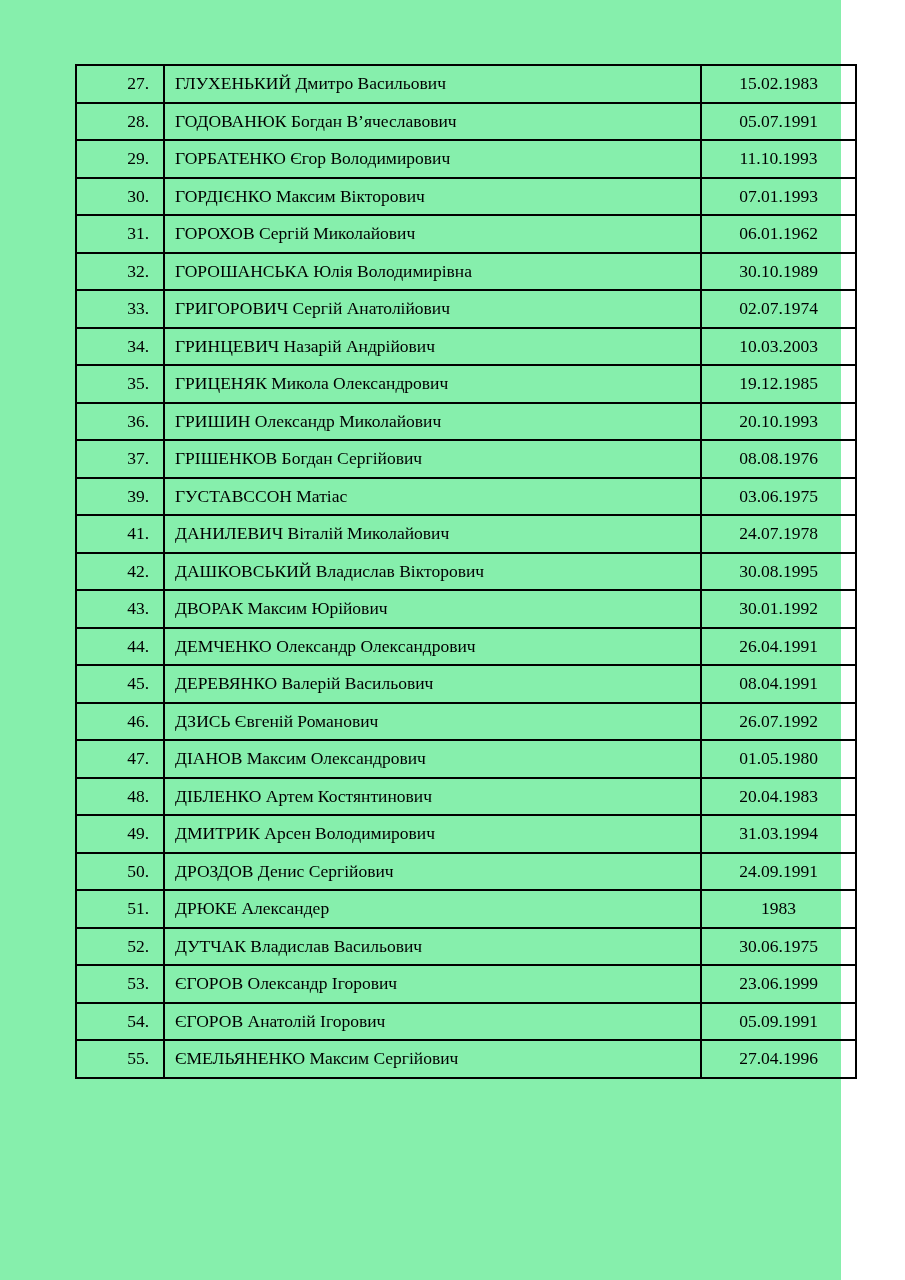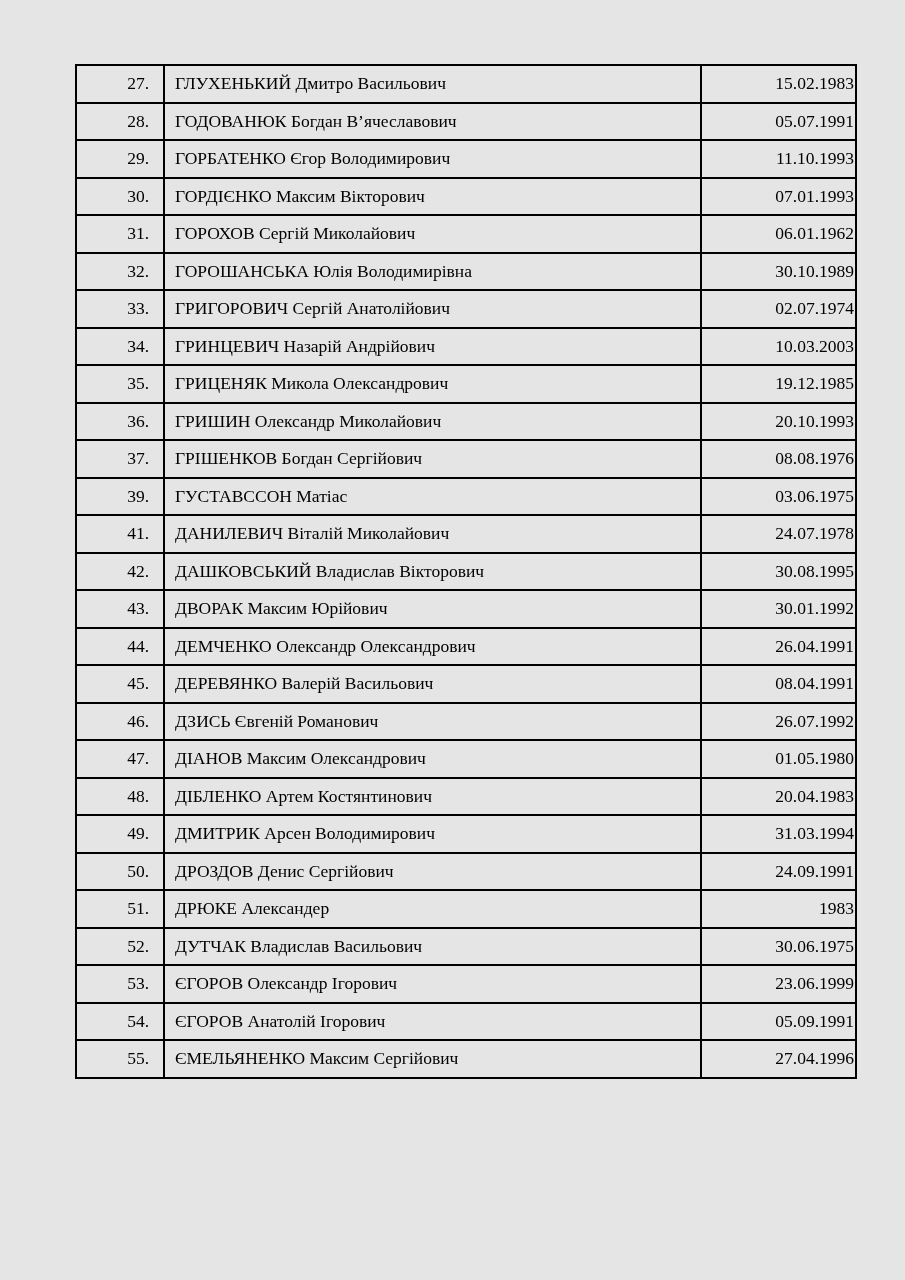--- a/index.html
+++ b/index.html
@@ -8,23 +8,23 @@
     background: #ffffff;
   }
   body {
     width: 905px;
     height: 1280px;
     font-family: "Liberation Serif", "DejaVu Serif", serif;
     color: #000000;
     position: relative;
   }
   .page {
-    width: 905px;
+    width: 841px;
     height: 1280px;
-    background: #e5e5e5;
+    background: #86efac;
     box-sizing: border-box;
   }
   table.roster {
     position: absolute;
     left: 75px;
     top: 64px;
     width: 780px;
     border-collapse: collapse;
     table-layout: fixed;
   }
@@ -47,21 +47,21 @@
   }
   td.col-name {
     width: 537px;
     text-align: left;
     padding-left: 10px;
     box-sizing: border-box;
     border-radius: 15px;
   }
   td.col-date {
     width: 155px;
-    text-align: right;
+    text-align: center;
     box-sizing: border-box;
   }
 </style>
 </head>
 <body>
 
 <div class="page">
   <table class="roster">
     <tbody id="table-body">
   <tr>

